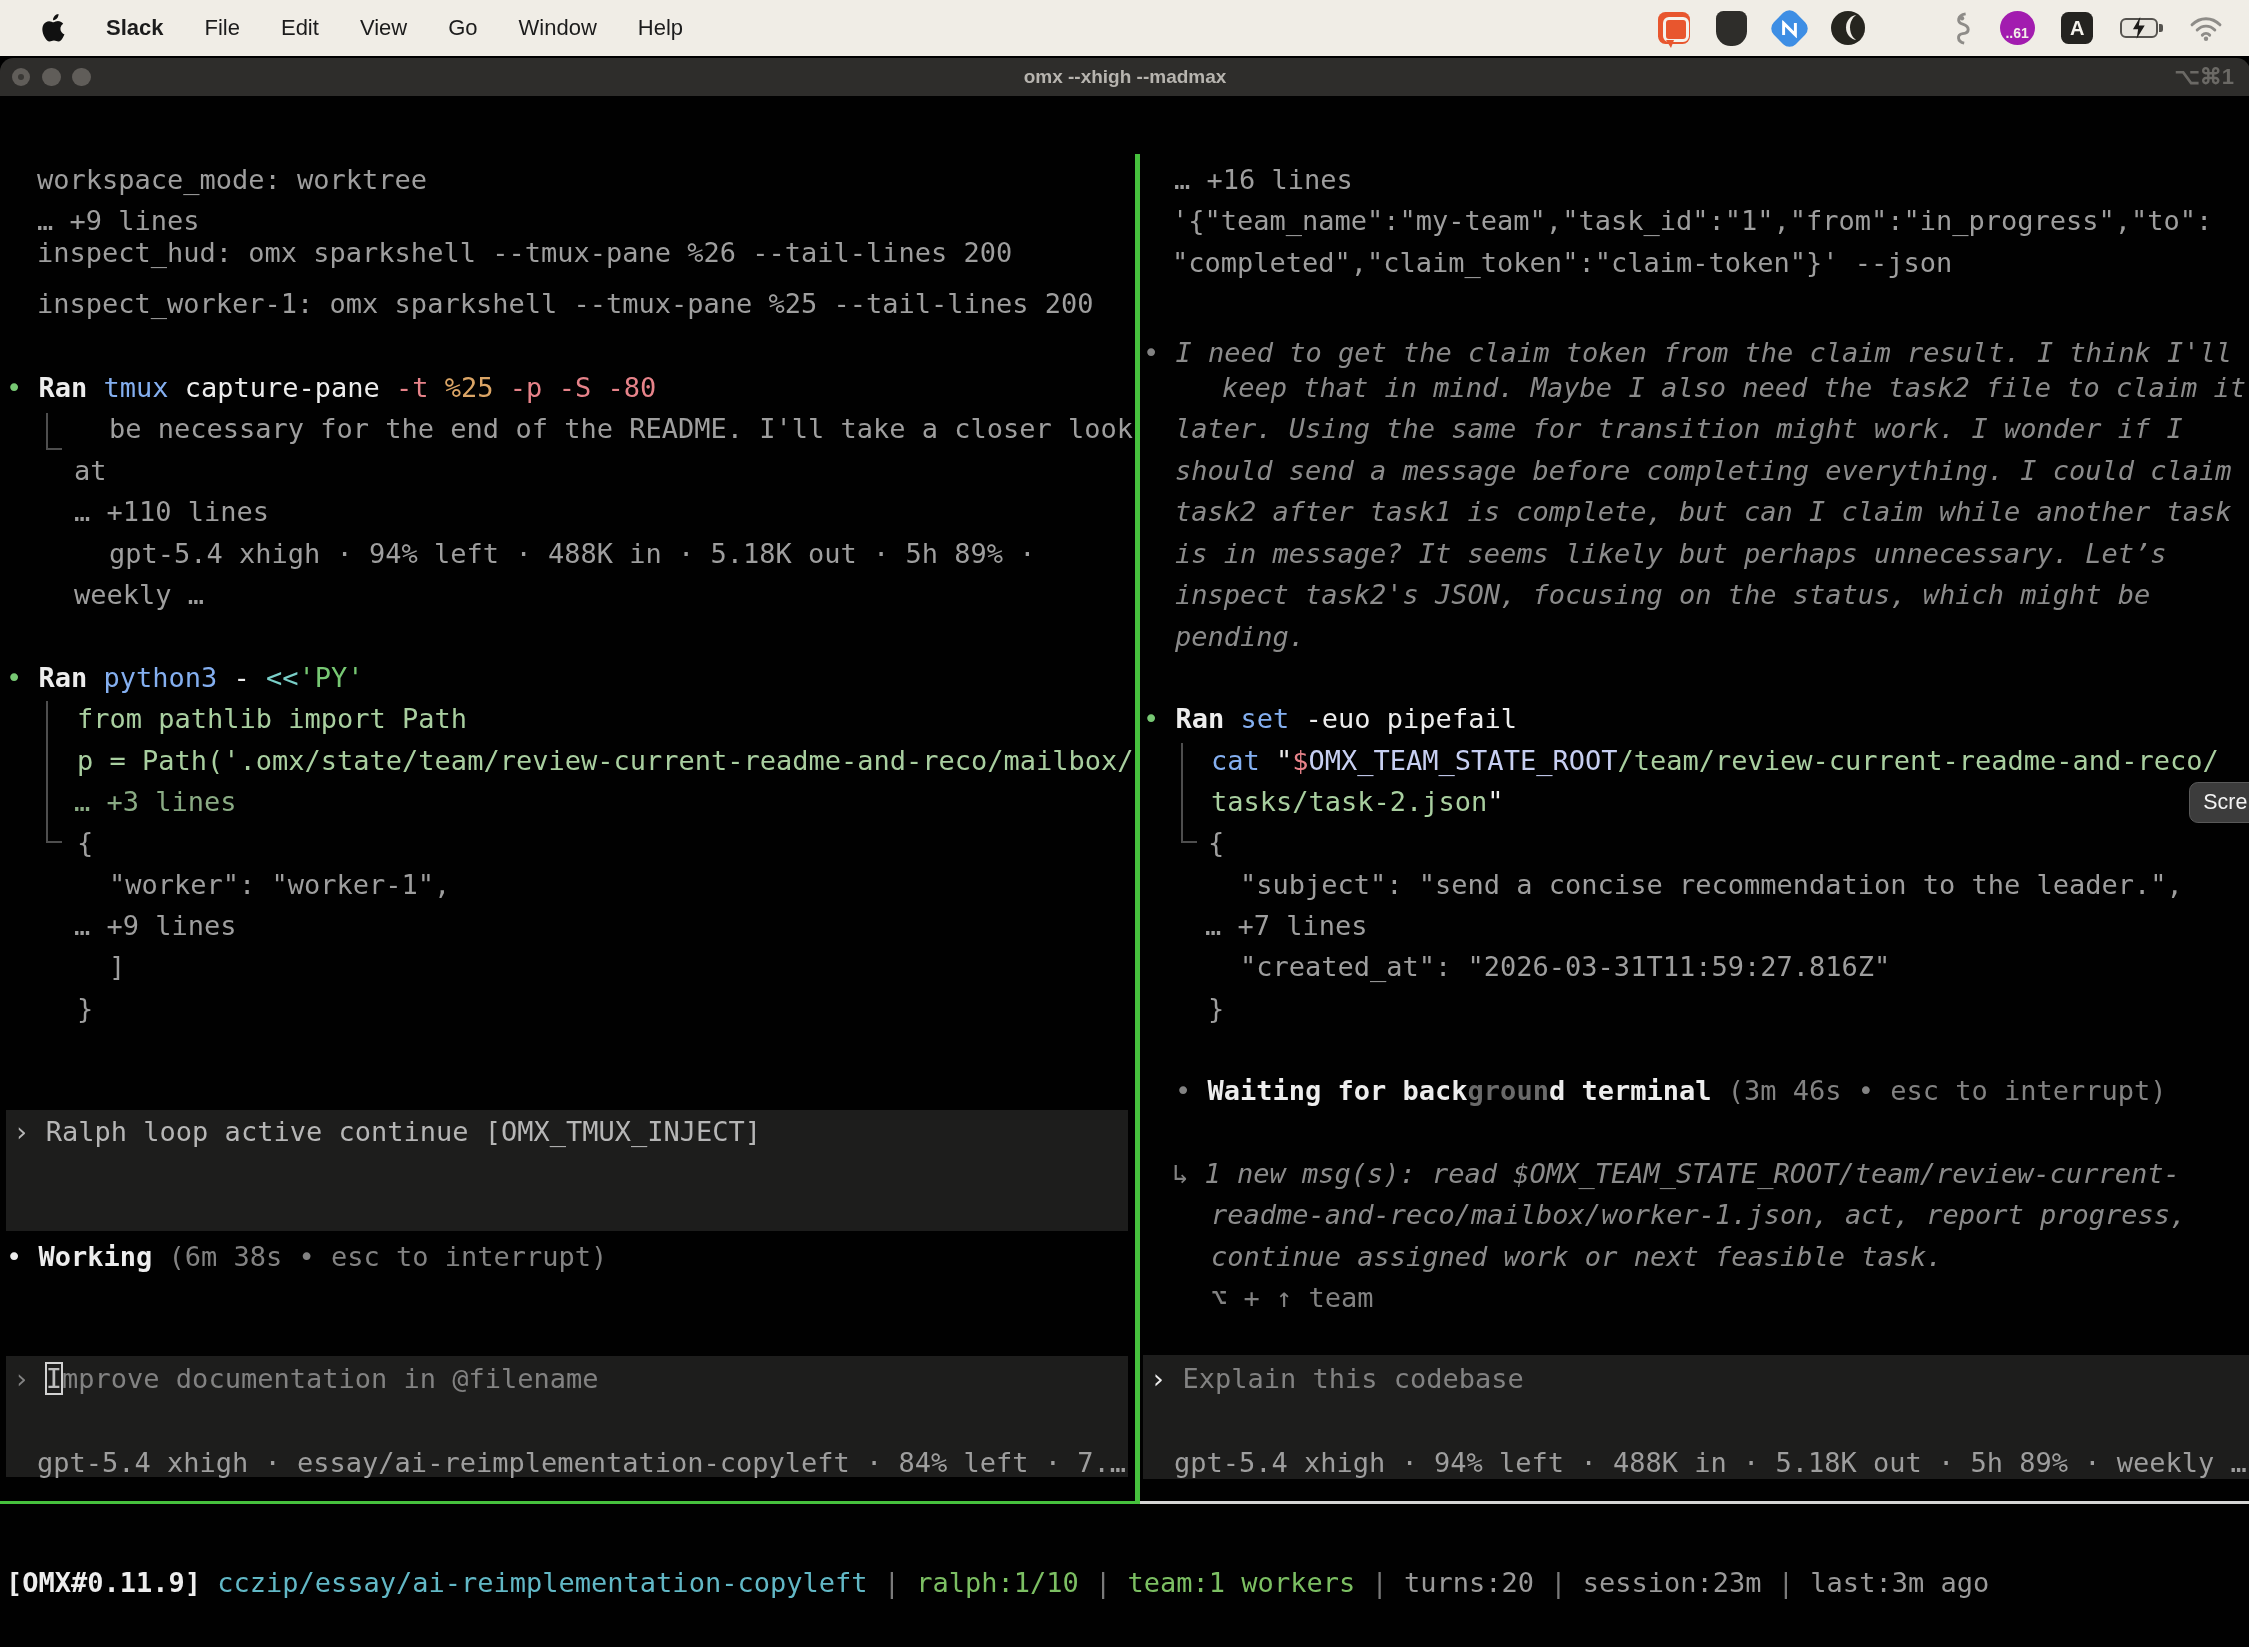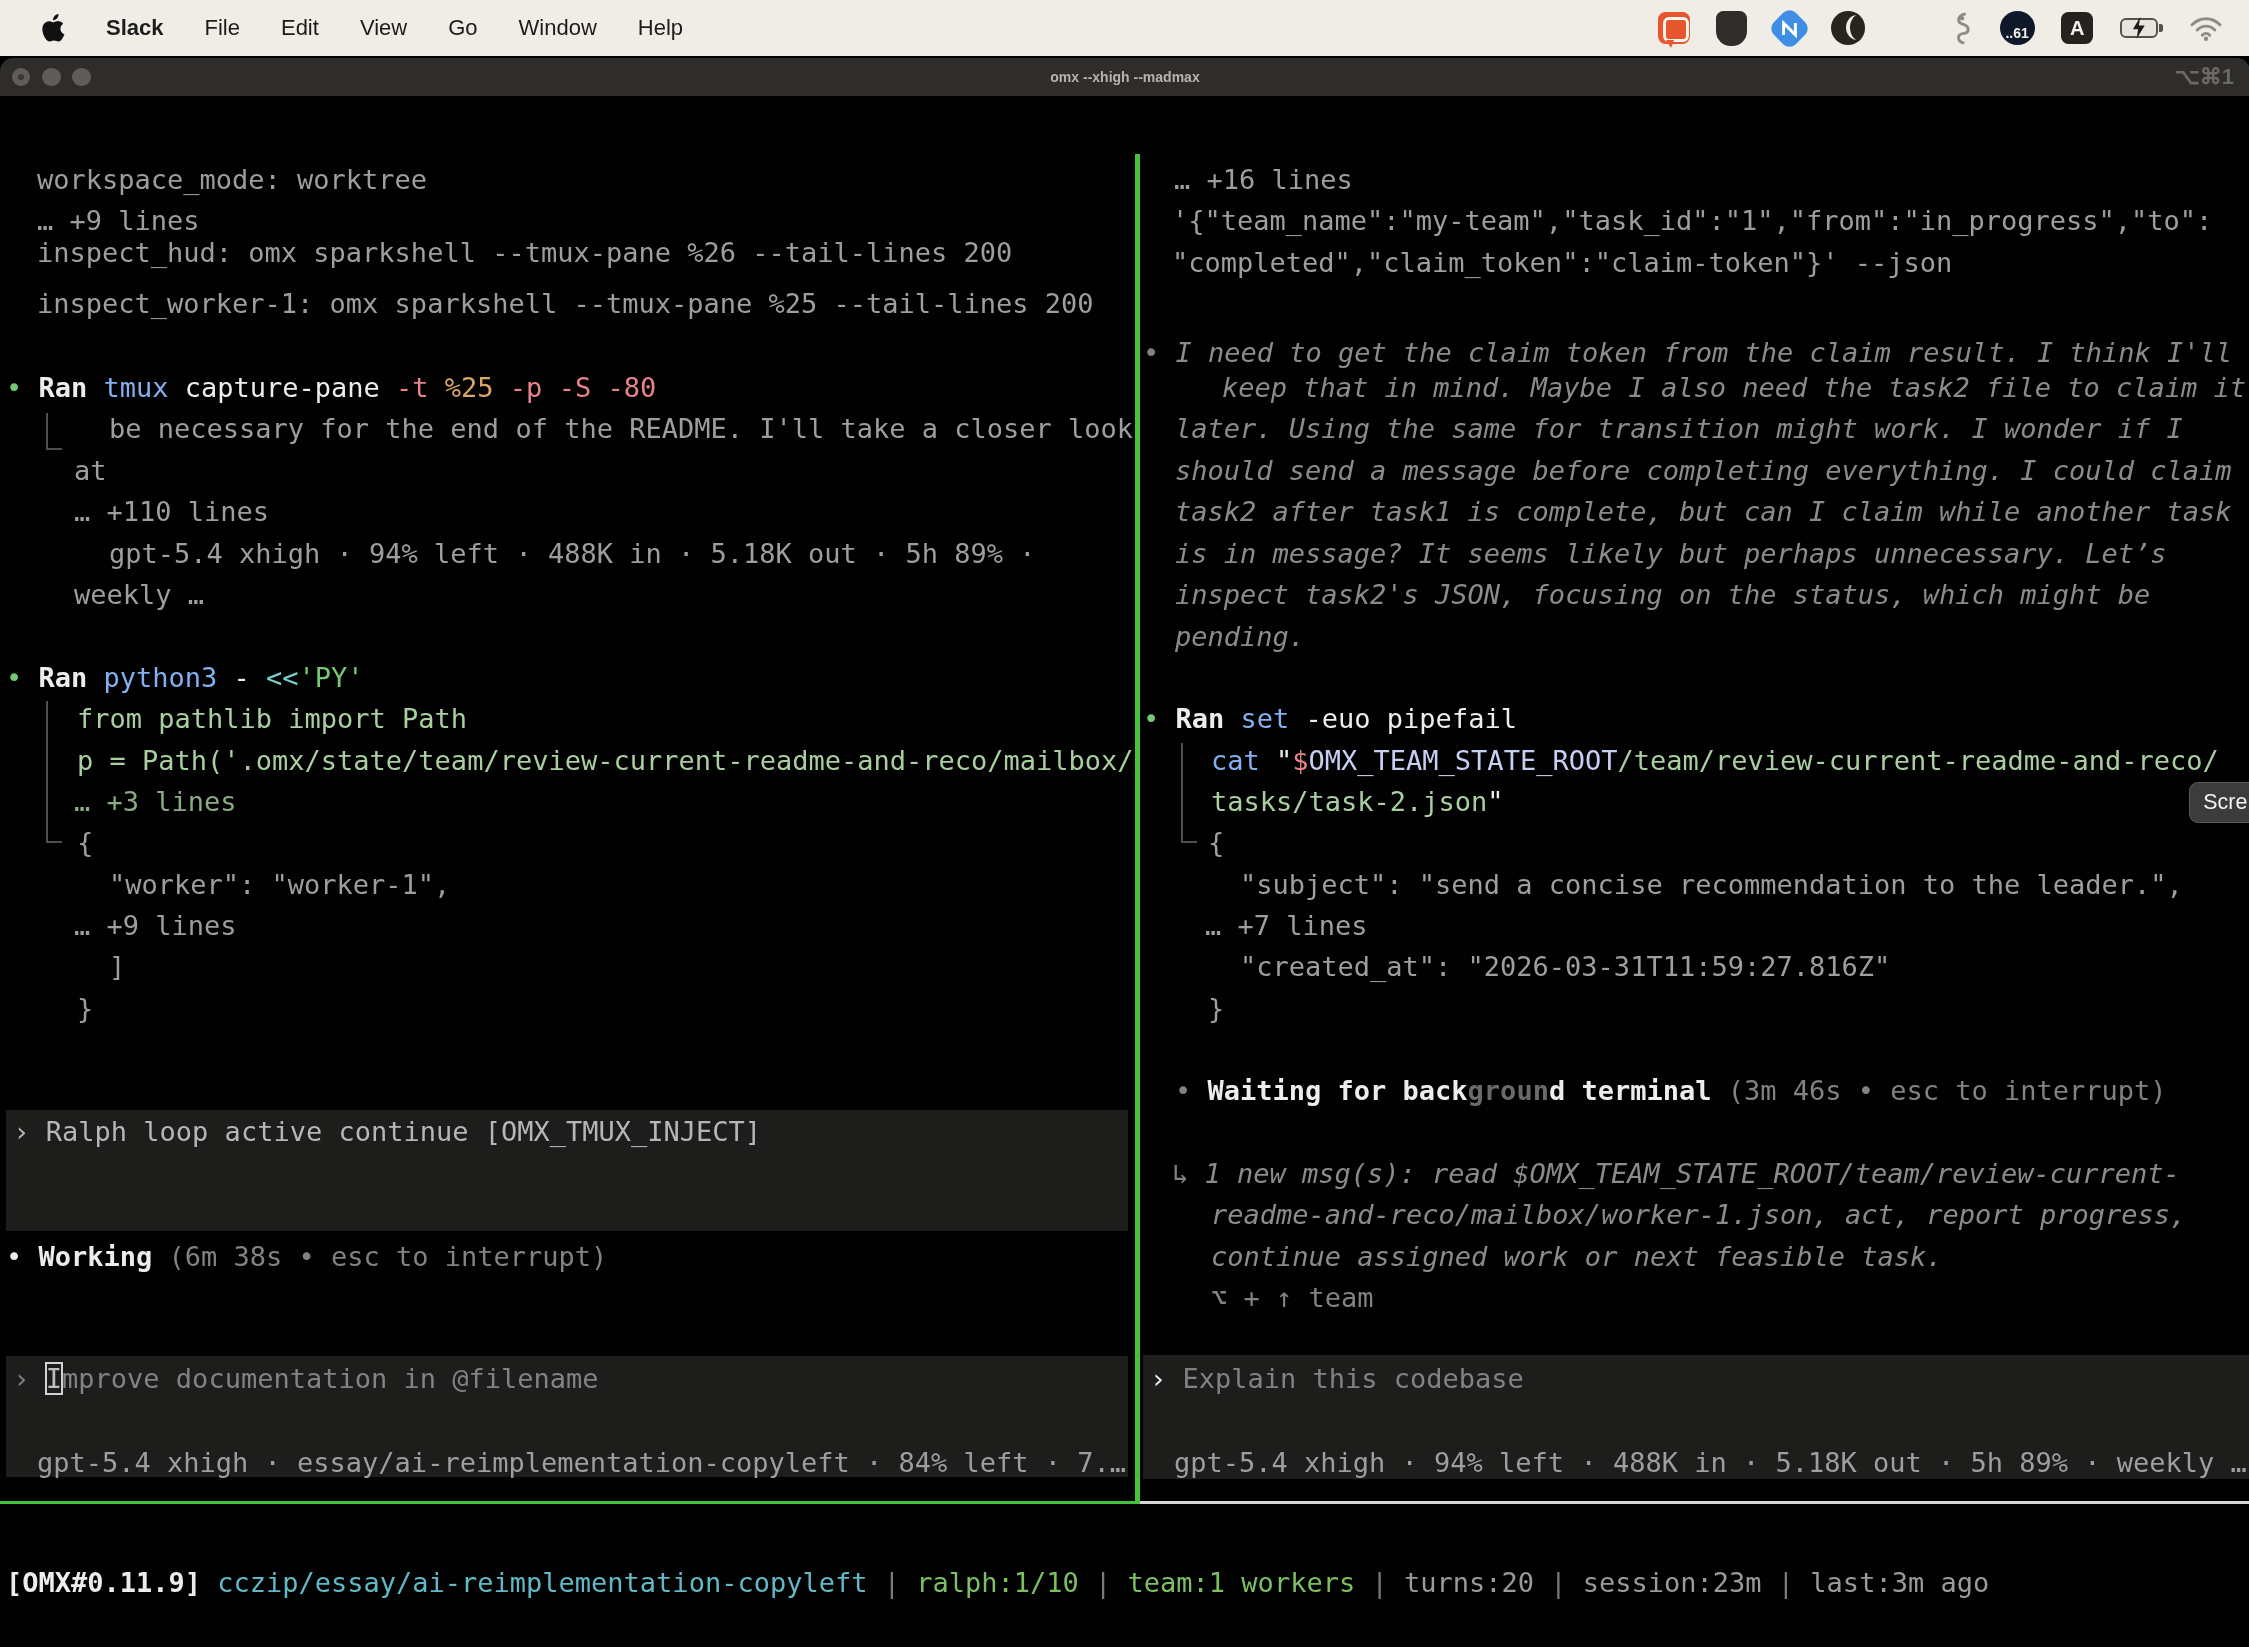--- a/index.html
+++ b/index.html
@@ -30,21 +30,21 @@
      display:flex; align-items:center; justify-content:center; }
   .ic-pin svg { transform:rotate(-45deg); }
   .ic-moon { width:34px; height:34px; border-radius:50%; background:#26251f; position:relative; overflow:hidden; }
   .ic-moon::before { content:""; position:absolute; left:14.8px; top:4.4px; width:22px; height:25px;
      background:#f0ede6; border-radius:50%; }
   .ic-moon::after { content:""; position:absolute; left:19px; top:1.5px; width:25px; height:29.5px;
      background:#26251f; border-radius:50%; }
   .ic-dots { display:grid; grid-template-columns:repeat(3,7.4px); grid-auto-rows:7.4px; gap:5.2px; }
   .ic-dots i { border-radius:50%; }
   .ic-sq svg { display:block; }
-  .ic-61 { width:35px; height:34px; background:#0f172a; border-radius:50%;
+  .ic-61 { width:35px; height:34px; background:#a21caf; border-radius:50%;
      color:#f2efe8; font-size:14px; font-weight:bold; display:flex; align-items:flex-end;
      justify-content:center; padding-bottom:4.4px; font-family:"Liberation Sans", sans-serif; }
   .ic-a { width:32px; height:32px; background:#242320; border-radius:7.4px; color:#f4f2ec;
      font-weight:bold; font-size:20px; display:flex; align-items:center; justify-content:center;
      font-family:"Liberation Sans", sans-serif; }
   .ic-batt { position:relative; width:43px; height:20.7px; }
   .ic-batt .shell { position:absolute; left:0; top:0; width:38px; height:20.7px;
      border:2.2px solid #55534f; border-radius:5.9px; background:#e8e5de; }
   .ic-batt .nub { position:absolute; right:0; top:5.9px; width:3.7px; height:8.9px; background:#55534f;
      border-radius:0 2.2px 2.2px 0; }
@@ -54,21 +54,21 @@
   
   .window { position:absolute; left:0; top:58px; width:2250px; height:1590px;
     background:#010101; border-radius:13.3px 13.3px 0 0; overflow:hidden; }
   .titlebar { position:absolute; left:0; top:0; width:100%; height:38px; background:#2e2d2b;
     display:flex; align-items:center; }
   .traffic { position:absolute; left:11.8px; top:0; height:38px; display:flex; align-items:center; gap:11.8px; }
   .tl-circle { width:18.5px; height:18.5px; border-radius:50%; background:#605d59; }
   .tl-circle.close { position:relative; }
   .tl-circle.close::after { content:""; position:absolute; left:5.9px; top:5.9px; width:6.6px; height:6.6px;
      border-radius:50%; background:#393835; }
-  .win-title { width:100%; text-align:center; color:#b7b4af; font-size:14px;
+  .win-title { width:100%; text-align:center; color:#b7b4af; font-size:19px;
      font-family:"Liberation Sans", sans-serif; font-weight:bold; }
   .win-shortcut { position:absolute; right:16px; top:0; height:38px; display:flex; align-items:center;
      color:#6b6965; font-size:22px; font-weight:bold; font-family:"Liberation Sans", sans-serif; }
 
   
   .term { position:absolute; left:0; top:38px; width:2250px; height:1552px; background:#010101;
      font-size:27px; }
   .band { position:absolute; background:#1d1d1c; }
   .pane-divider { position:absolute; background:#46c13d; }
   .sep-left { position:absolute; background:#46c13d; }

